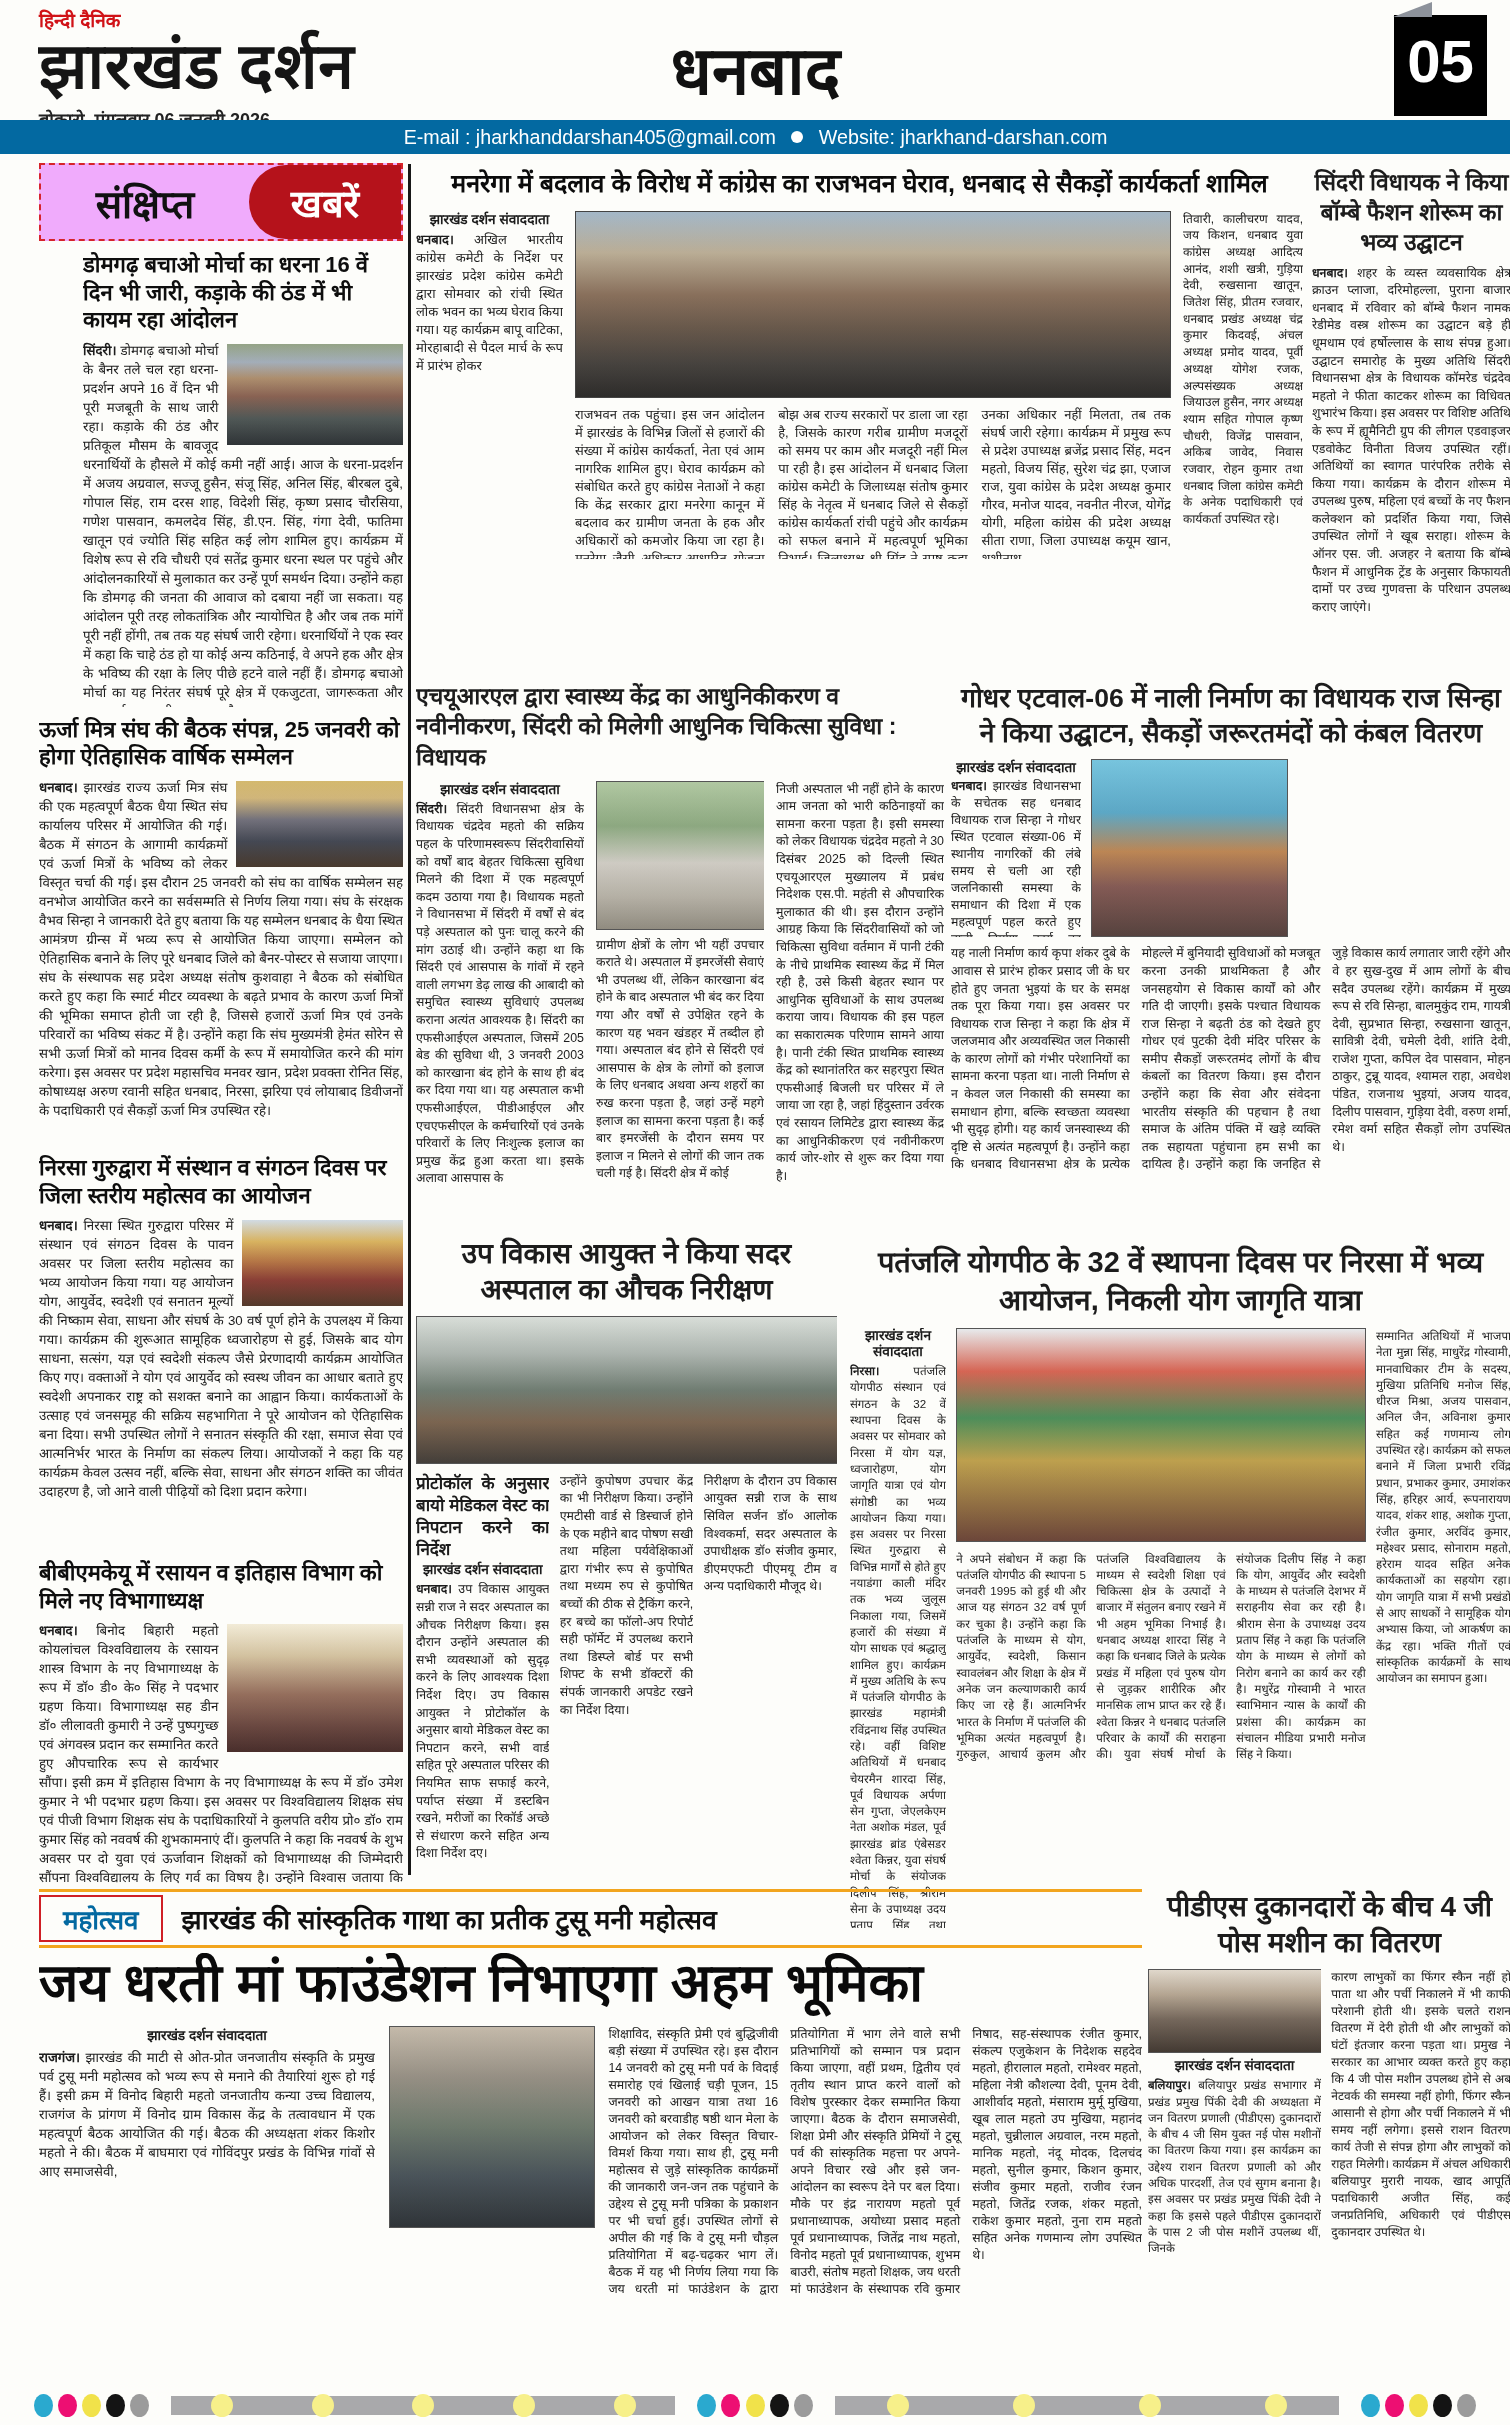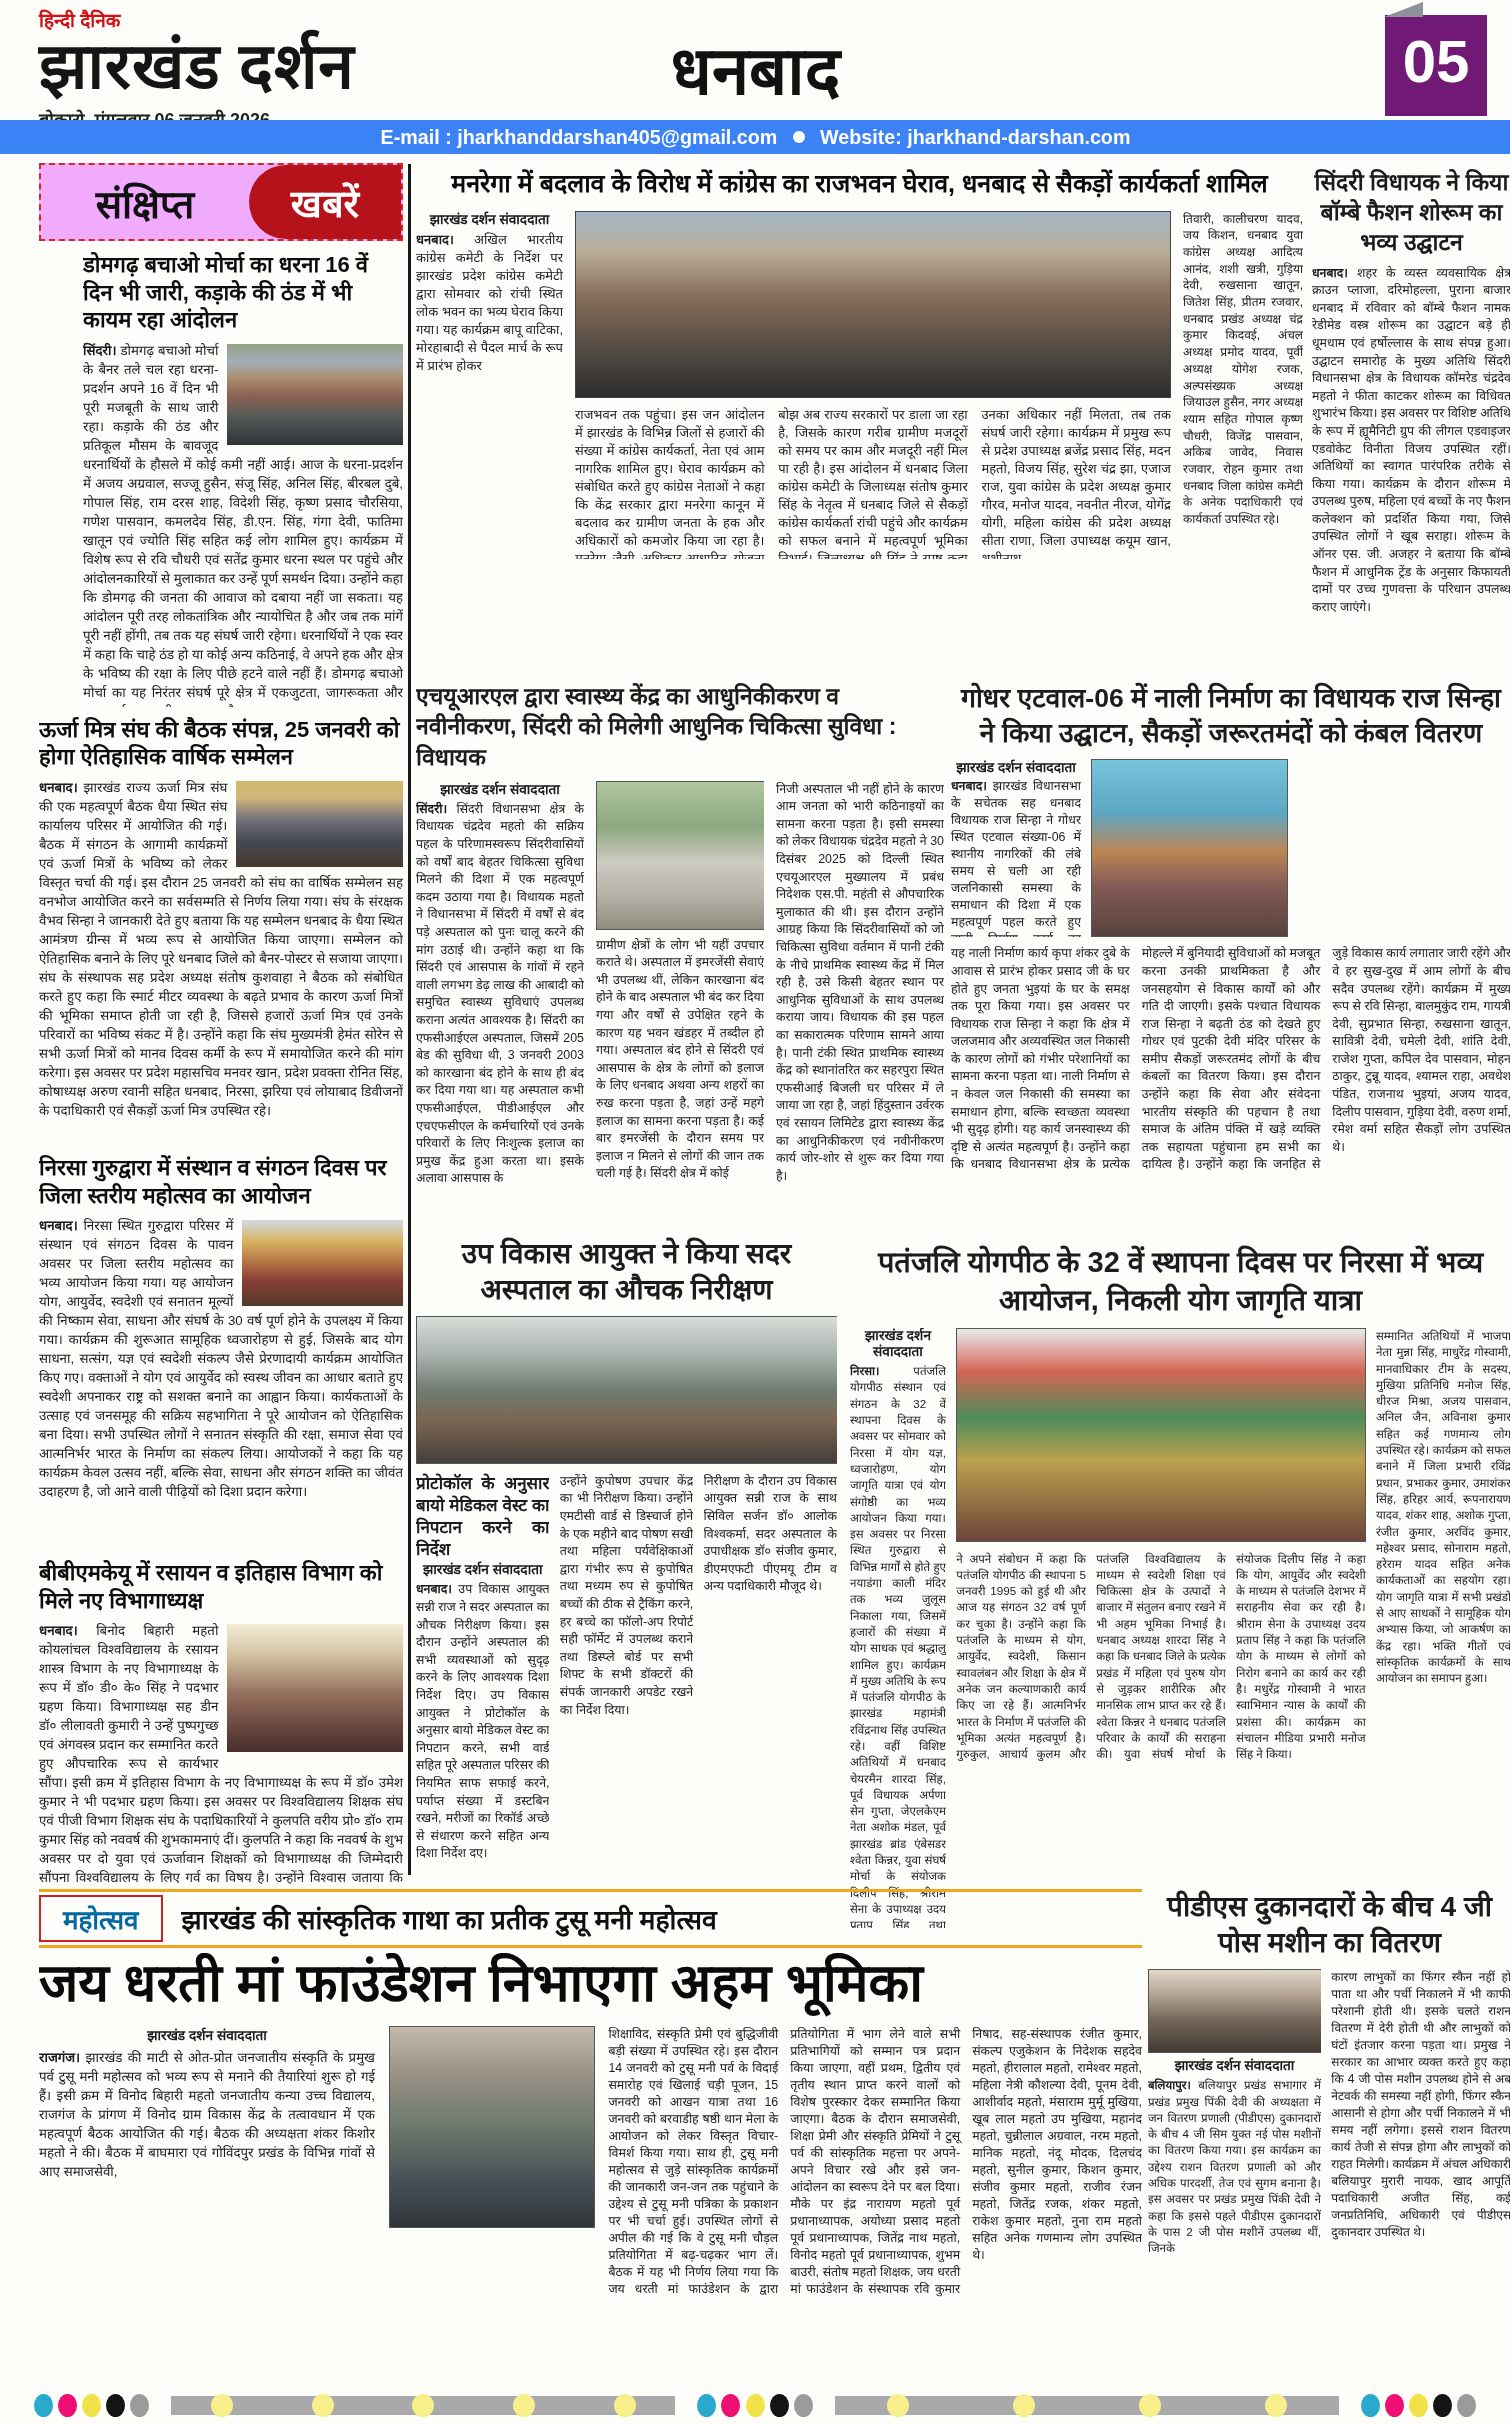--- a/index.html
+++ b/index.html
@@ -5,26 +5,26 @@
   html,body{margin:0;padding:0;background:#e8e8e4;}
   .page{position:relative;width:1511px;height:2426px;background:#fdfdfa;overflow:hidden;
         font-family:"Liberation Sans",sans-serif;color:#1c1c1c;}
   
   .hdr{position:absolute;left:0;top:0;width:1511px;height:120px;}
   .masthead{position:absolute;left:39px;top:6.9px;width:360px;}
   .mast-label{color:#d01217;font-weight:bold;font-size:19px;}
   .mast-title{font-size:64px;font-weight:bold;letter-spacing:0.9px;color:#151515;line-height:1.05;}
   .mast-date{font-size:18px;font-weight:bold;color:#222;margin-top:6.9px;}
   .city{position:absolute;left:0;right:0;top:22px;text-align:center;font-size:67px;font-weight:bold;color:#111;}
-  .pagebox{position:absolute;right:24px;top:15.4px;width:102px;height:101px;background:#701a75;}
+  .pagebox{position:absolute;right:24px;top:15.4px;width:93px;height:101px;background:#000000;}
   .pagebox .fold{position:absolute;left:-0.9px;top:-13.7px;width:0;height:0;
      border-left:39px solid transparent;border-bottom:15.4px solid #8d929b;}
   .pagebox .num{position:absolute;left:0;right:0;top:12px;text-align:center;color:#fff;font-size:60px;font-weight:bold;}
-  .redbar{position:absolute;left:0;top:120px;width:1511px;height:34px;background:#3b82f6;color:#fff;
-          display:flex;align-items:center;justify-content:center;gap:15.4px;font-size:19.7px;font-weight:bold;}
+  .redbar{position:absolute;left:0;top:120px;width:1511px;height:34px;background:#0369a1;color:#fff;
+          display:flex;align-items:center;justify-content:center;gap:15.4px;font-size:19.7px;font-weight:normal;}
   .redbar .dot{width:12px;height:12px;border-radius:50%;background:#fff;display:inline-block;}
   
   .byline{font-weight:bold;text-align:center;font-size:13.7px;margin-bottom:2.6px;}
   .bodytxt{text-align:justify;}
   .photo{background:#b9b2a4;position:relative;overflow:hidden;}
   .photo:after{content:"";position:absolute;inset:0;
      background:linear-gradient(180deg,rgba(255,255,255,.18),rgba(0,0,0,.22));}
   .ph-crowd{background:linear-gradient(180deg,#7d8f6b 0%,#9aa7b5 18%,#b08a62 34%,#8f5f4c 52%,#56605e 74%,#3c4246 100%);}
   .ph-meeting{background:linear-gradient(180deg,#caa94e 0%,#d3b269 20%,#6f6d7a 45%,#454a58 70%,#5d4a3a 100%);}
   .ph-festival{background:linear-gradient(180deg,#c7d3de 0%,#e0b24c 25%,#c4763a 48%,#9c3e33 70%,#6b4a36 100%);}

